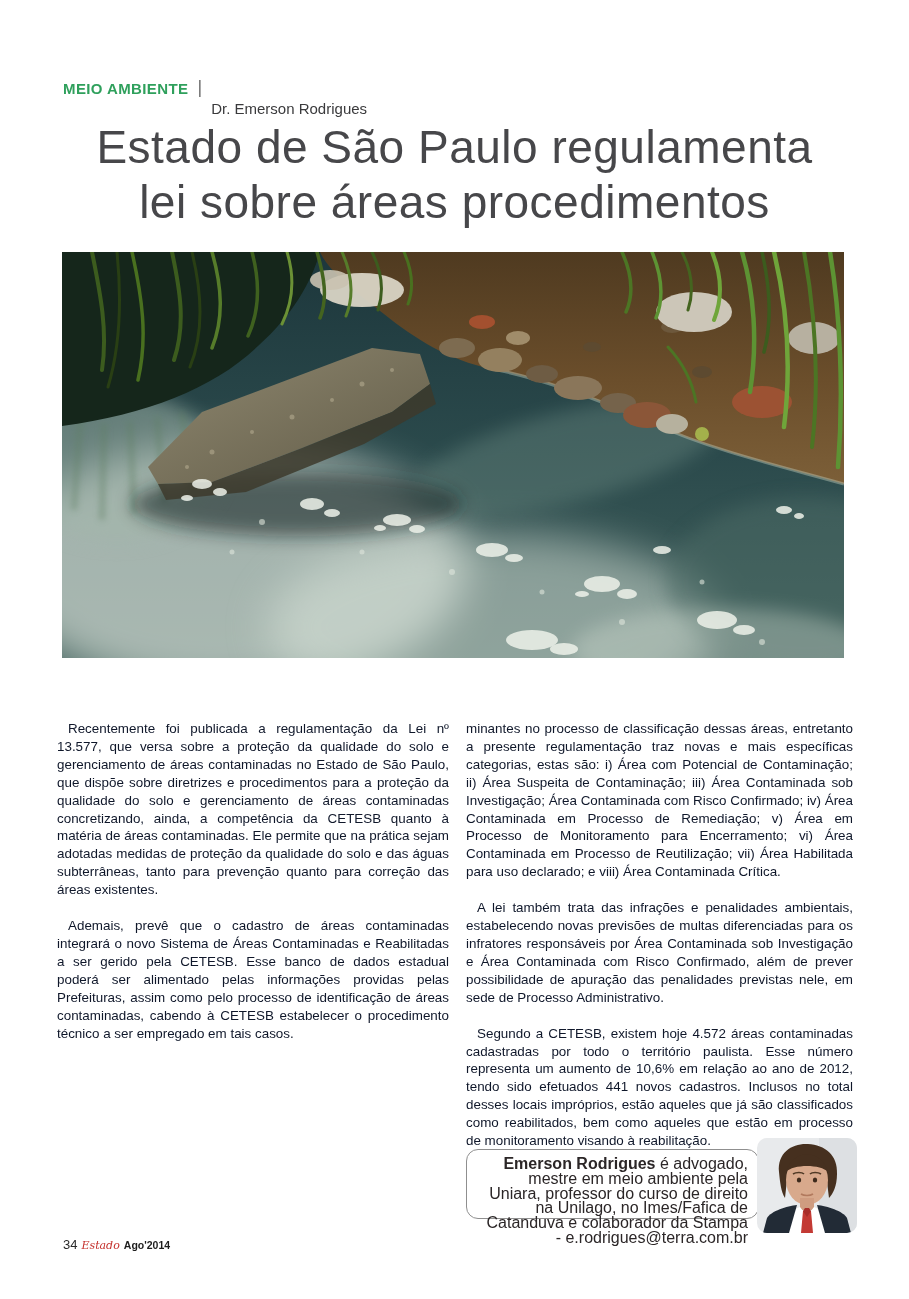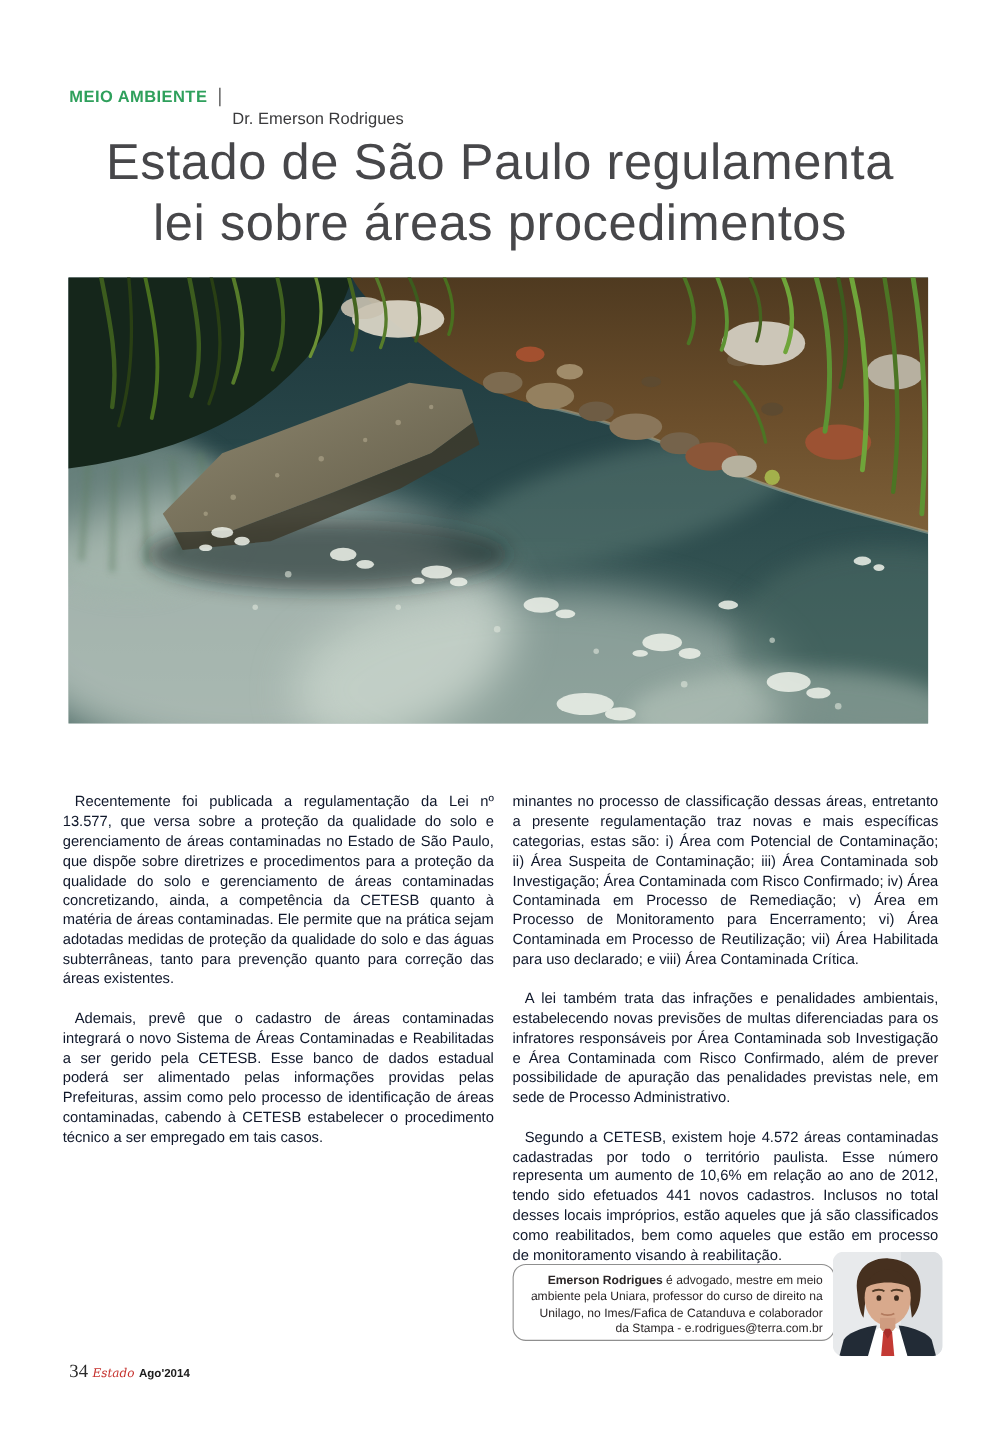--- a/index.html
+++ b/index.html
@@ -24,29 +24,29 @@
   .col{position:absolute;top:672px;font-size:13.4px;line-height:17.9px;text-align:justify;
        color:#0f172a;margin-top:48px;}
   .col-left{left:57px;width:392px;}
   .col-right{left:466px;width:387px;}
   .col p{margin:0 0 18px 0;text-indent:11px;}
   .col p.no-indent{text-indent:0;}
 
   
   .bio-box{position:absolute;left:466px;top:1149px;width:293px;height:70px;box-sizing:border-box;
            border:1.4px solid #8f8f8f;border-radius:12px;padding:7px 10px 0 12px;
-           font-size:11px;line-height:14.8px;text-align:right;color:#2b2627;}
+           font-size:16px;line-height:14.8px;text-align:right;color:#2b2627;}
   .bio-box .bio-name{font-weight:bold;}
   .author-photo{position:absolute;left:757px;top:1138px;width:100px;height:95px;
                 border-radius:10px;overflow:hidden;}
 
   
   .footer{position:absolute;left:63px;top:1237px;display:flex;align-items:baseline;gap:4px;
           font-size:10.5px;color:#1d1d1d;}
-  .footer .num{font-size:17px;color:#2a2a2a;font-family:Liberation Serif, serif;}
+  .footer .num{font-size:13px;color:#2a2a2a;}
   .footer .mag{color:#c5302c;font-style:italic;font-family:"DejaVu Serif",serif;font-size:11px;}
   .footer .issue{font-weight:bold;}
 </style>
 </head>
 <body>
 
 <div class="page">
 
   <div class="kicker">
     <span class="section">MEIO AMBIENTE</span>

